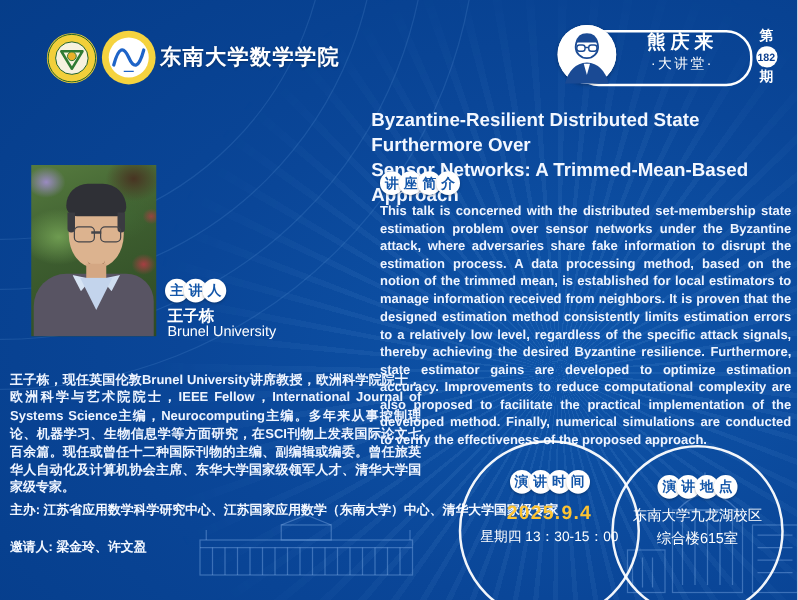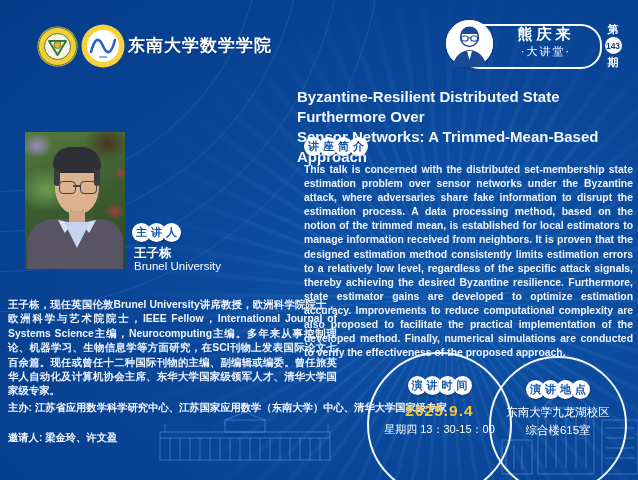--- a/index.html
+++ b/index.html
@@ -157,21 +157,21 @@
         <path d="M21,31 L23.5,40 L26,31 Z" fill="#fff"></path>
       </svg>
     </div>
     <div class="badge-pill"></div>
     <div class="badge-text">
       <div class="xql-name">熊庆来</div>
       <div class="xql-sub">·大讲堂·</div>
     </div>
     <div class="issue-col">
       <span class="issue-ch">第</span>
-      <span class="issue-num">143</span>
+      <span class="issue-num">182</span>
       <span class="issue-ch">期</span>
     </div>
   </div>
 
   <div class="abs title-block">
     <div>Byzantine-Resilient Distributed State Furthermore Over</div>
     <div>Sensor Networks: A Trimmed-Mean-Based Approach</div>
   </div>
 
   <div class="abs intro-badge bubbles">

